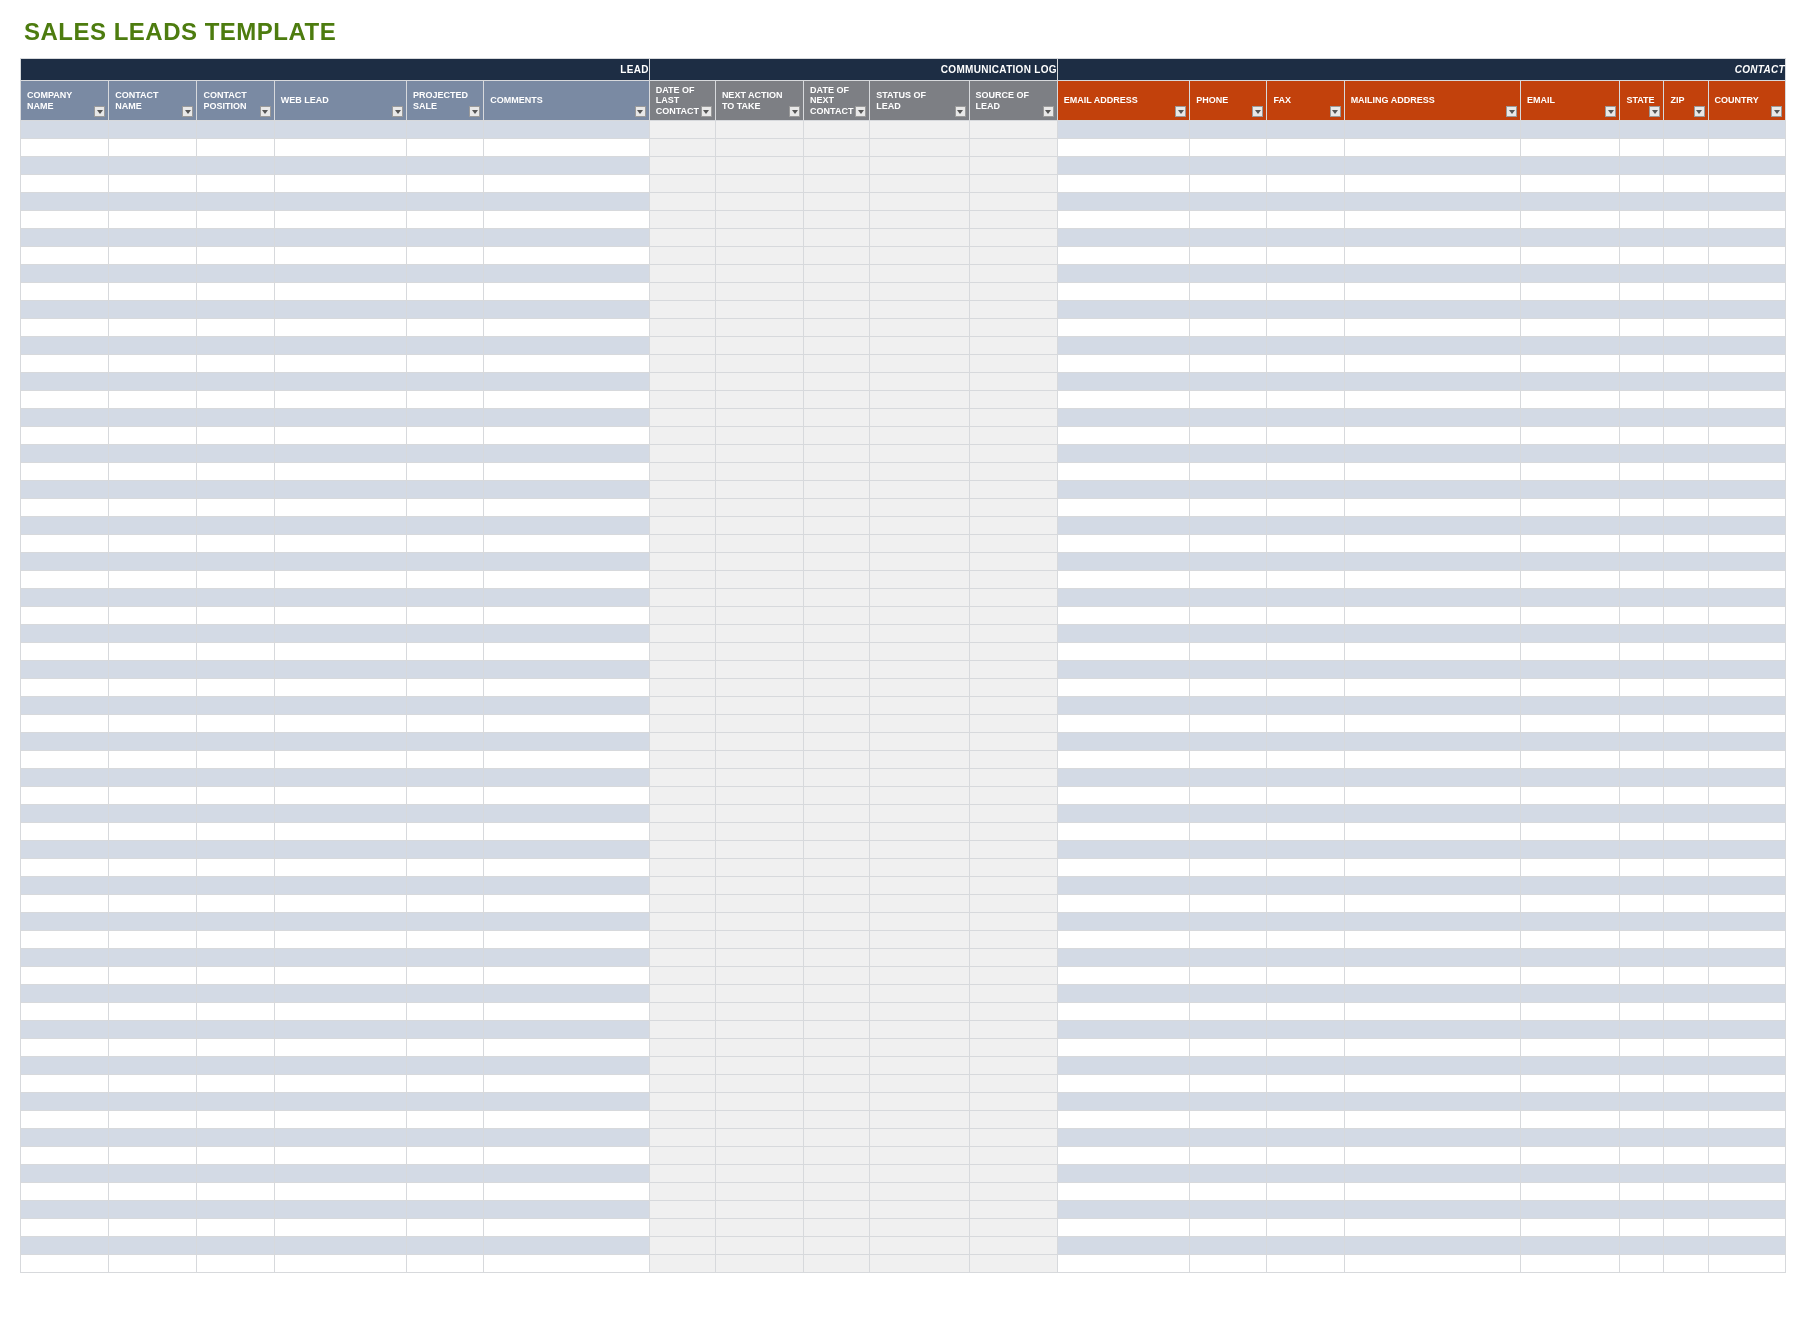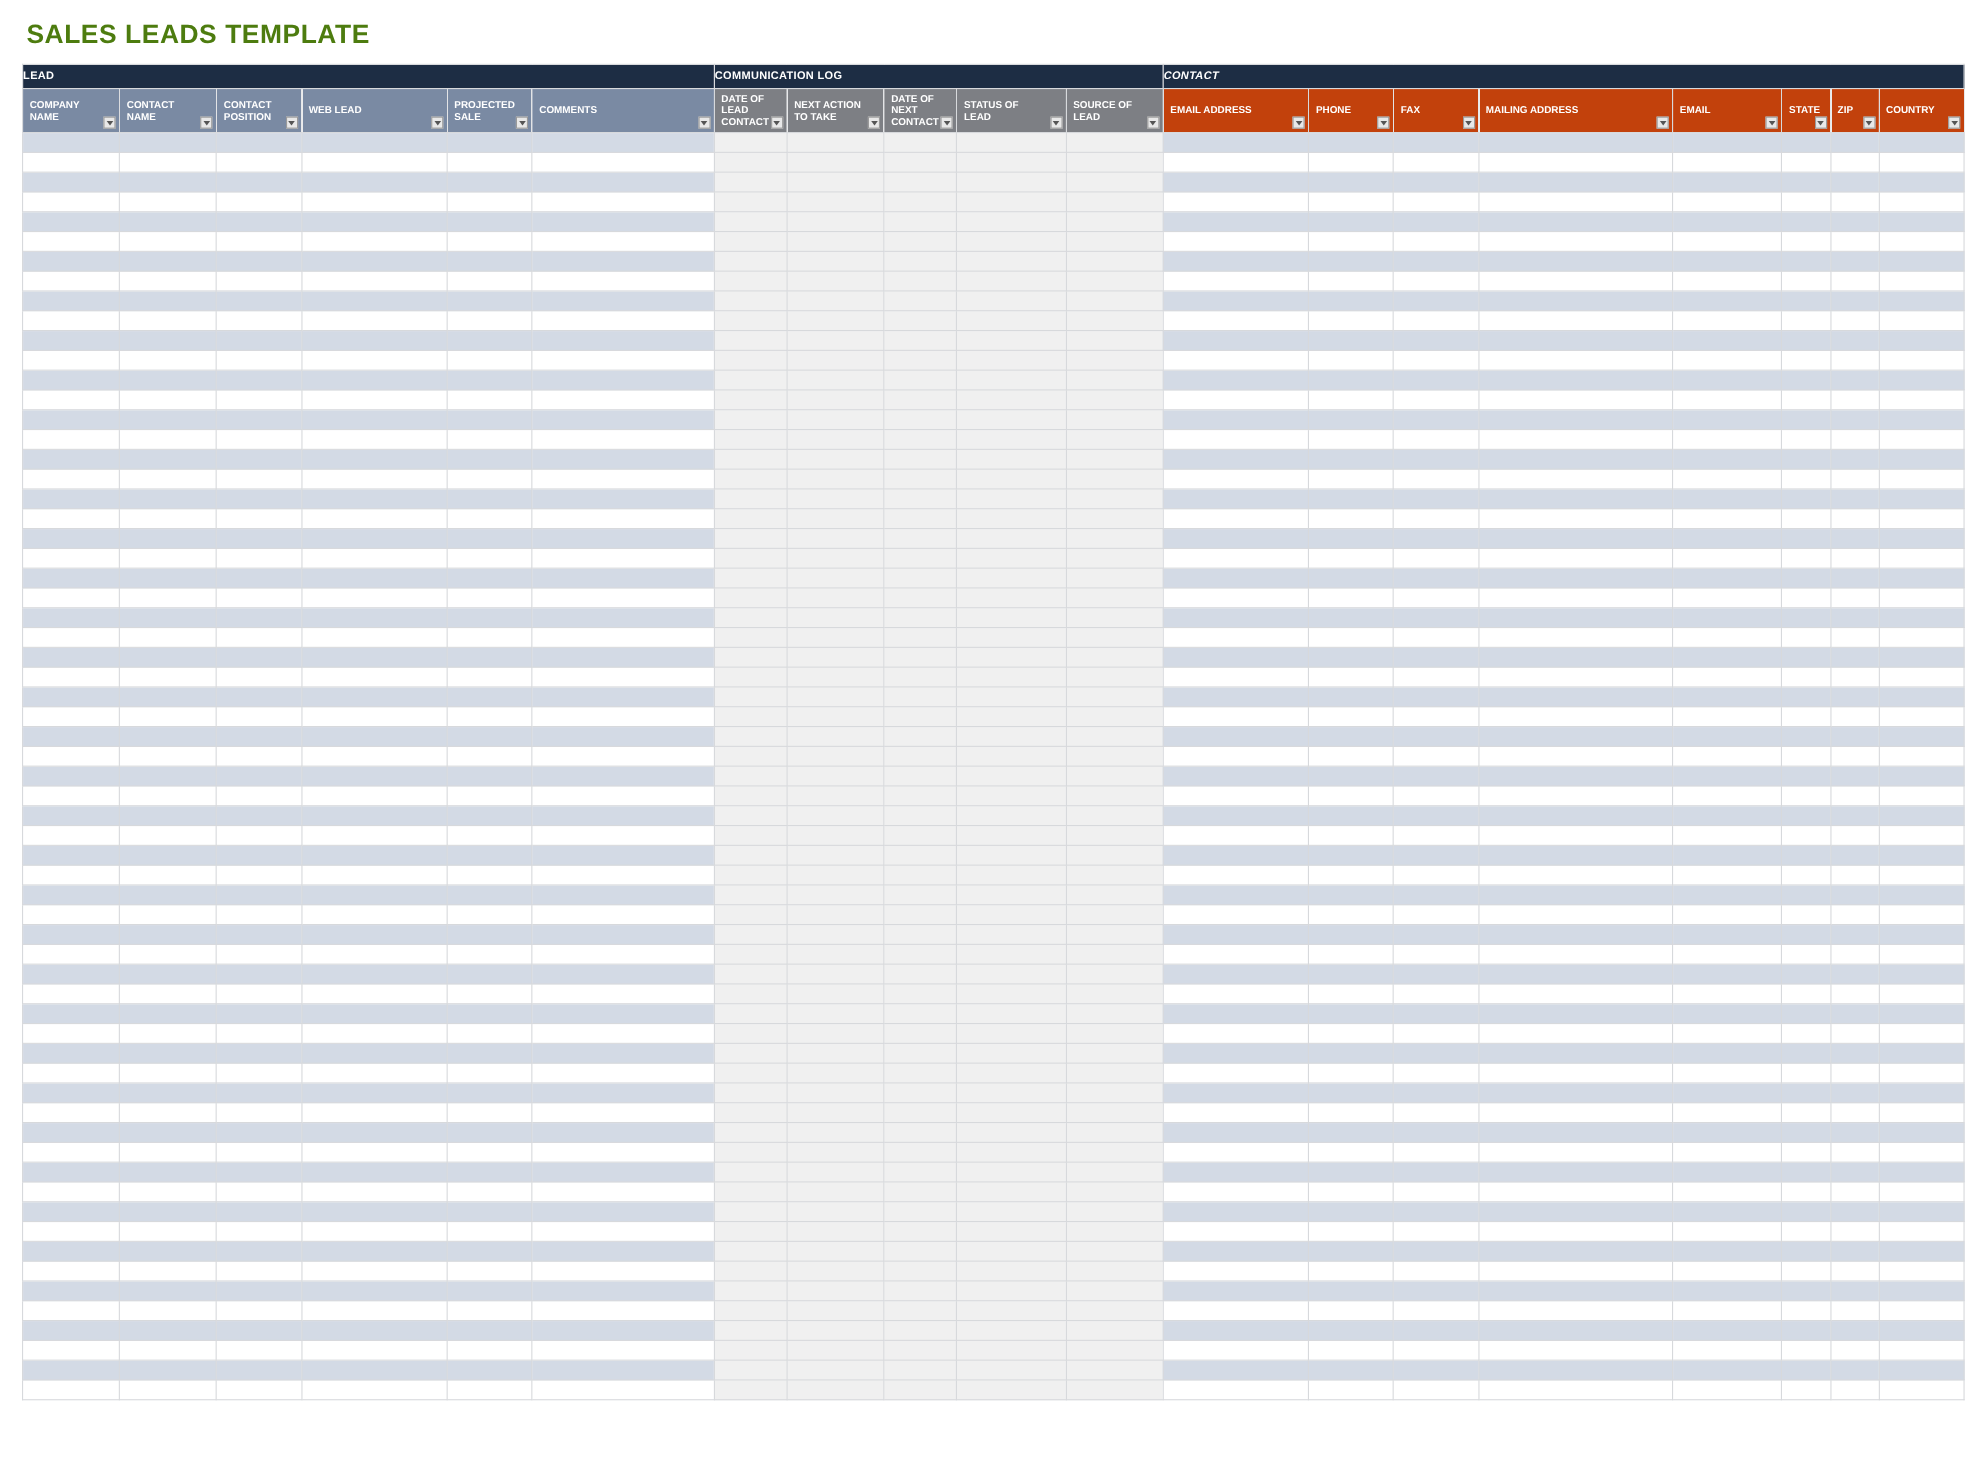--- a/index.html
+++ b/index.html
@@ -25,23 +25,24 @@
     border: 1px solid #d7d9dc;
     padding: 0;
     height: 18px;
     font-size: 9px;
   }
   
   .grp th {
     color: #ffffff;
     font-size: 10px;
     font-weight: 700;
-    text-align: left;
+    text-align: right;
     height: 22px;
     letter-spacing: 0.3px;
+    padding-left: 20px;
   }
   .grp-lead    { background: #1d2d44; }
   .grp-comm    { background: #1d2d44; }
   .grp-contact { background: #1d2d44; font-style: italic; }
   
   .colhdr th {
     color: #ffffff;
     font-size: 9px;
     font-weight: 700;
     text-align: left;
@@ -132,21 +133,21 @@
       <th class="grp-comm" colspan="5">COMMUNICATION LOG</th>
       <th class="grp-contact" colspan="8">CONTACT</th>
     </tr>
     <tr class="colhdr">
       <th class="hdr-lead"><span>COMPANY NAME</span><span class="filter"></span></th>
       <th class="hdr-lead"><span>CONTACT NAME</span><span class="filter"></span></th>
       <th class="hdr-lead"><span>CONTACT POSITION</span><span class="filter"></span></th>
       <th class="hdr-lead"><span>WEB LEAD</span><span class="filter"></span></th>
       <th class="hdr-lead"><span>PROJECTED SALE</span><span class="filter"></span></th>
       <th class="hdr-lead"><span>COMMENTS</span><span class="filter"></span></th>
-      <th class="hdr-comm"><span>DATE OF LEAD CONTACT</span><span class="filter"></span></th>
+      <th class="hdr-comm"><span>DATE OF LAST CONTACT</span><span class="filter"></span></th>
       <th class="hdr-comm"><span>NEXT ACTION TO TAKE</span><span class="filter"></span></th>
       <th class="hdr-comm"><span>DATE OF NEXT CONTACT</span><span class="filter"></span></th>
       <th class="hdr-comm"><span>STATUS OF LEAD</span><span class="filter"></span></th>
       <th class="hdr-comm"><span>SOURCE OF LEAD</span><span class="filter"></span></th>
       <th class="hdr-contact"><span>EMAIL ADDRESS</span><span class="filter"></span></th>
       <th class="hdr-contact"><span>PHONE</span><span class="filter"></span></th>
       <th class="hdr-contact"><span>FAX</span><span class="filter"></span></th>
       <th class="hdr-contact"><span>MAILING ADDRESS</span><span class="filter"></span></th>
       <th class="hdr-contact"><span>EMAIL</span><span class="filter"></span></th>
       <th class="hdr-contact"><span>STATE</span><span class="filter"></span></th>

